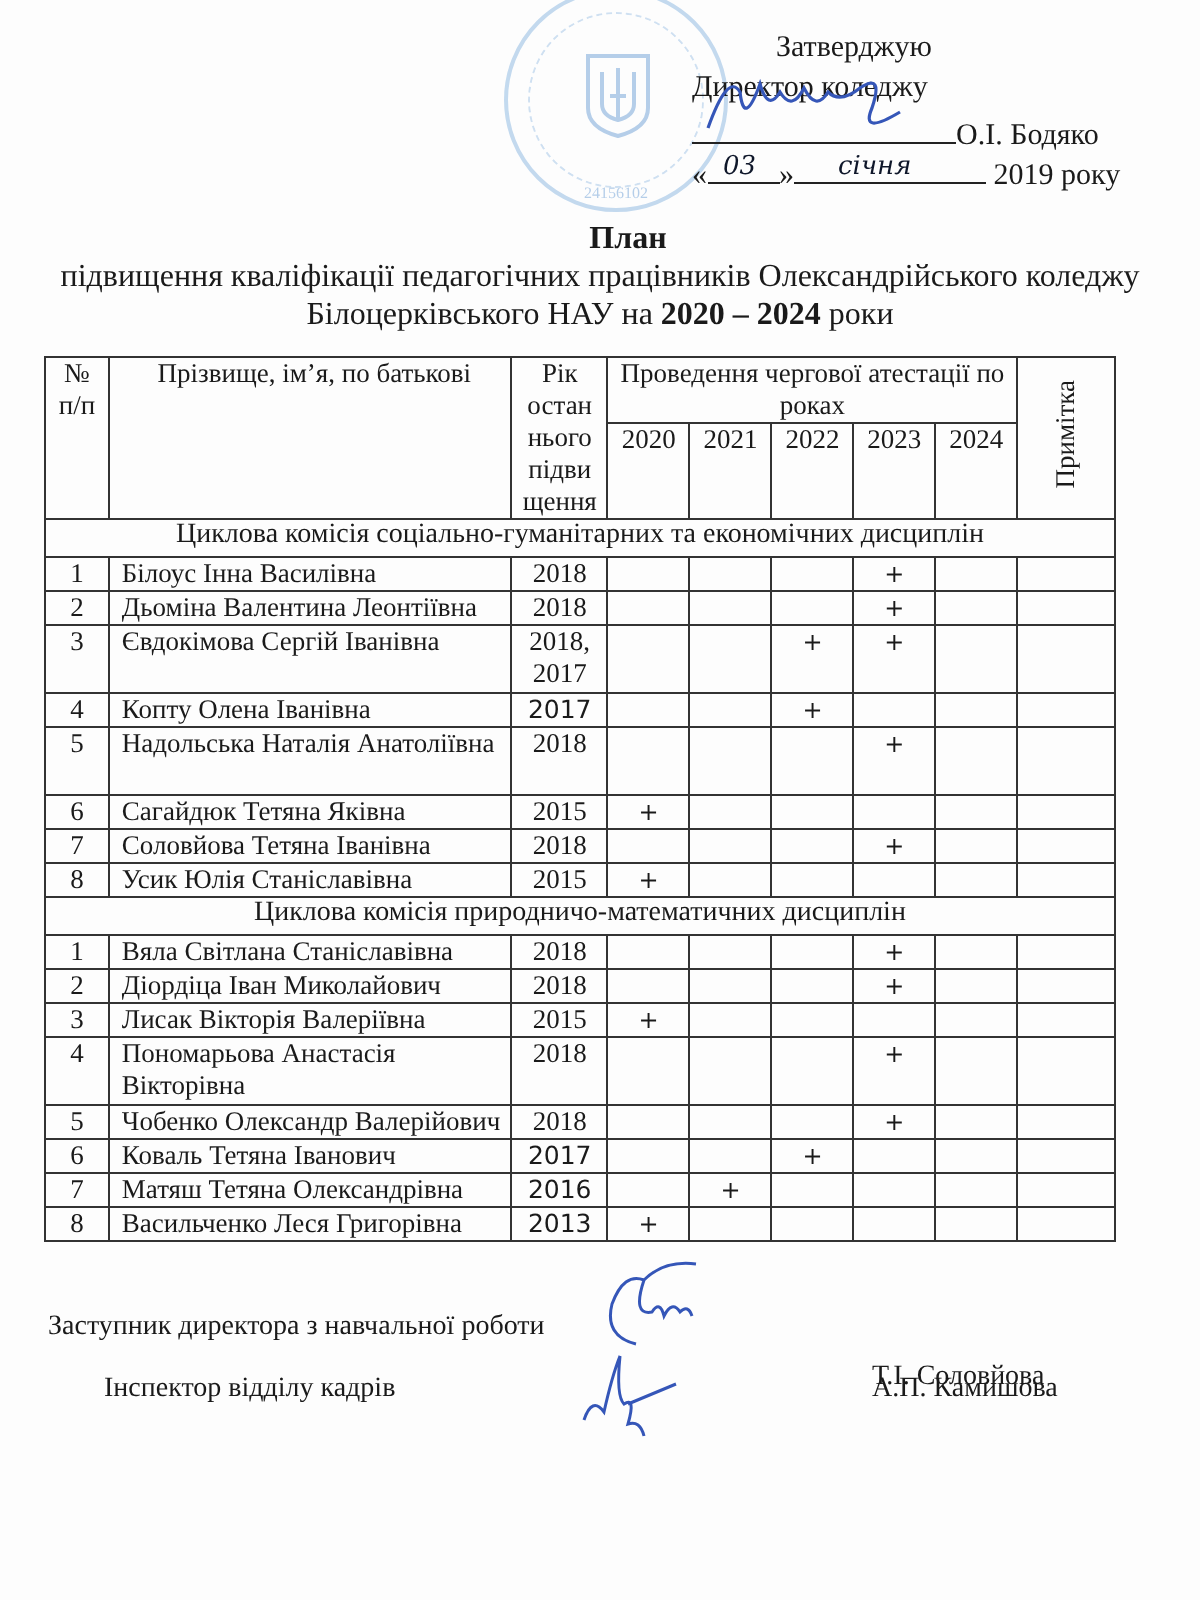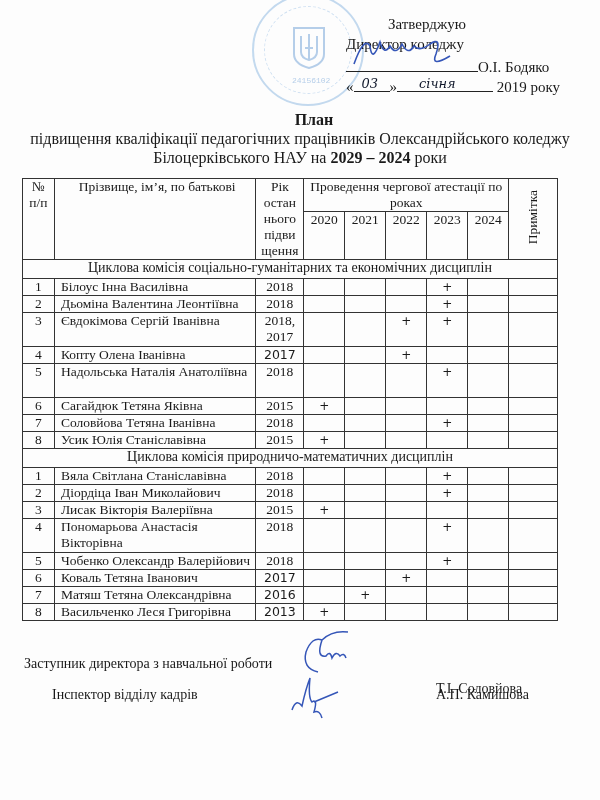--- a/index.html
+++ b/index.html
@@ -4,21 +4,21 @@
 <style>
   * { box-sizing: border-box; margin: 0; padding: 0; }
   html, body { width: 600px; height: 800px; background: #fdfdfd; overflow: hidden; }
   body { position: relative; font-family: "Liberation Serif", "DejaVu Serif", serif; color: #1a1a1a; }
 
   .stamp { position: absolute; left: 252px; top: -6px; width: 112px; height: 112px; border-radius: 50%;
     border: 2px solid #b9d3ec; opacity: 0.85; }
   .stamp::before { content: ""; position: absolute; left: 10px; top: 10px; right: 10px; bottom: 10px;
     border-radius: 50%; border: 1px dashed #c8dcf0; }
   .stamp .coat { position: absolute; left: 38px; top: 30px; width: 34px; height: 44px; }
-  .stamp .stamp-num { position: absolute; left: 38px; top: 80px; font-size: 8px; color: #a9c6e6; font-family: Liberation Mono, monospace; }
+  .stamp .stamp-num { position: absolute; left: 38px; top: 96px; font-size: 8px; color: #a9c6e6; font-family: Liberation Serif, serif; }
 
   .approve { position: absolute; left: 346px; top: 14px; font-size: 15px; line-height: 20px; }
   .approve .l1 { position: absolute; left: 42px; top: 0; white-space: nowrap; }
   .approve .l2 { position: absolute; left: 0; top: 20px; white-space: nowrap; }
   .approve .l3 { position: absolute; left: 0; top: 42px; white-space: nowrap; }
   .approve .l4 { position: absolute; left: 0; top: 62px; white-space: nowrap; }
   .uline { display: inline-block; border-bottom: 1px solid #222; height: 16px; vertical-align: baseline; position: relative; }
   .hand { font-family: "DejaVu Serif", serif; font-style: italic; color: #0f172a; font-size: 13px; position: absolute; top: -2px; }
   .sig { position: absolute; }
 
@@ -65,21 +65,21 @@
     </span><span>О.І. Бодяко</span>
   </div>
   <div class="l4">
     <span>«</span><span class="uline" style="width:36px;"><span class="hand" style="left:8px;">03</span></span><span>»</span><span class="uline" style="width:96px;"><span class="hand" style="left:22px;">січня</span></span>
     <span>2019 року</span>
   </div>
 </div>
 
 <div class="title t1">План</div>
 <div class="title t2">підвищення кваліфікації педагогічних працівників Олександрійського коледжу</div>
-<div class="title t3"><span>Білоцерківського НАУ на </span><b>2029 – 2024</b><span> роки</span></div>
+<div class="title t3"><span>Білоцерківського НАУ на </span><b>2020 – 2024</b><span> роки</span></div>
 
 <table class="plan">
   <thead>
     <tr>
       <th class="c-num" rowspan="2">№ п/п</th>
       <th class="c-name" rowspan="2" style="text-align:center;">Прізвище, ім’я, по батькові</th>
       <th class="c-year" rowspan="2" style="height:80px;">
         <span>Рік</span><br>
         <span>остан</span><br>
         <span>нього</span><br>

